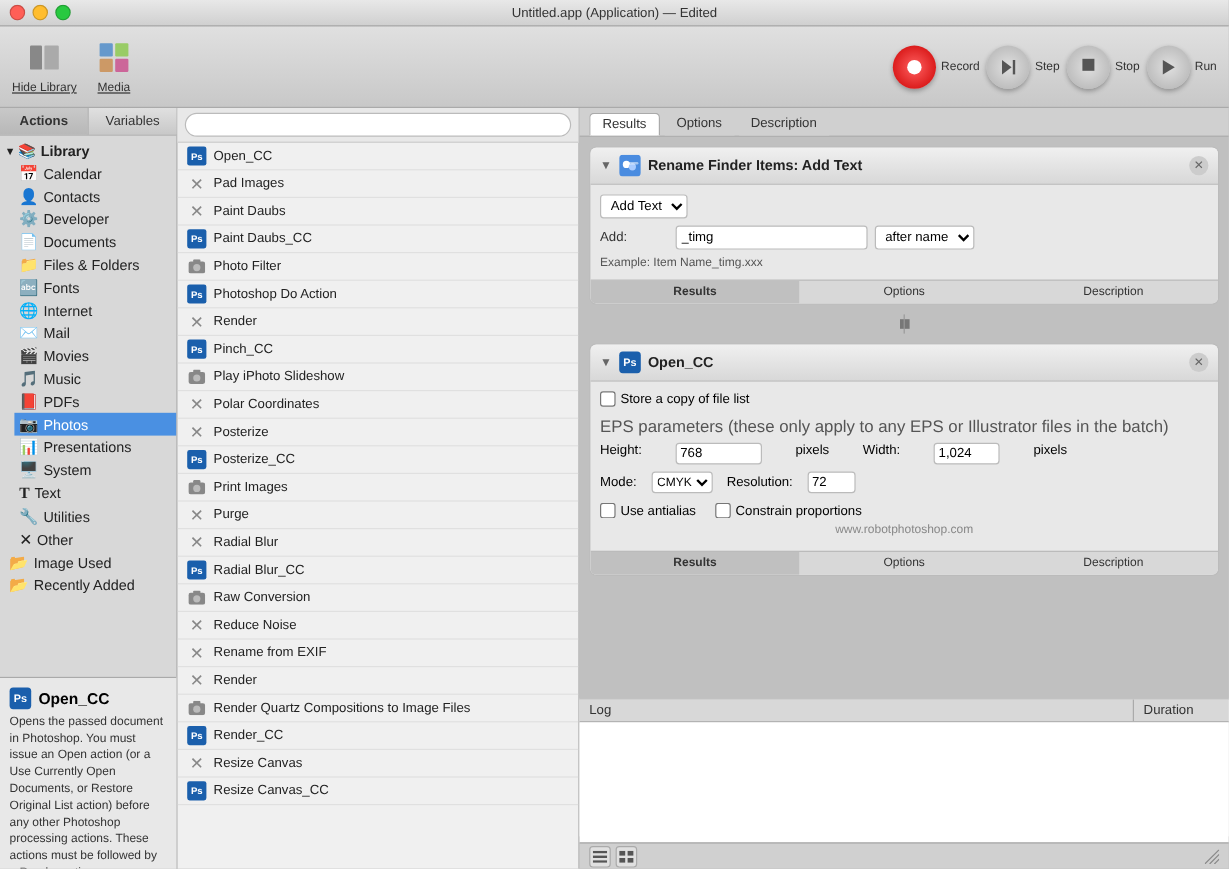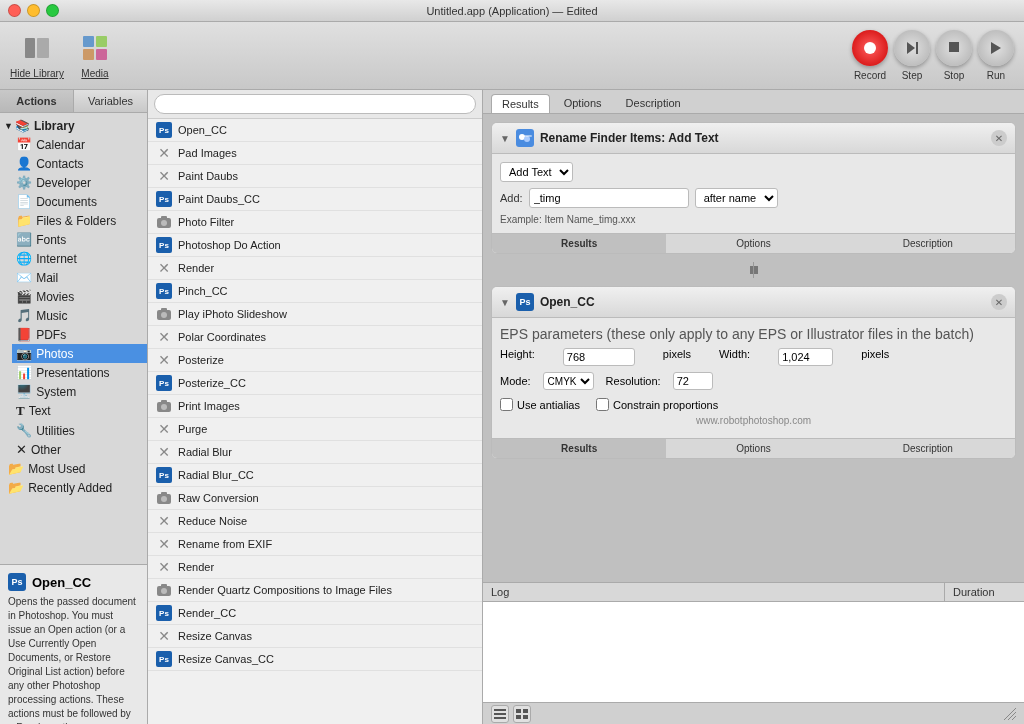--- a/index.html
+++ b/index.html
@@ -76,21 +76,21 @@
       color: #333;
       text-decoration: underline;
     }
     .toolbar-right {
       display: flex;
       gap: 6px;
       align-items: flex-start;
     }
     .toolbar-action {
       display: flex;
-      flex-direction: column;
+      flex-direction: row;
       align-items: center;
       gap: 4px;
     }
     .toolbar-action-btn {
       width: 36px;
       height: 36px;
       border-radius: 50%;
       display: flex;
       align-items: center;
       justify-content: center;
@@ -369,20 +369,21 @@
       padding: 0 4px;
       background: white;
     }
     .card-input {
       height: 20px;
       border: 1px solid #bbb;
       border-radius: 3px;
       font-size: 11px;
       padding: 0 4px;
       background: white;
+      margin-left: 34px;
     }
     .card-example {
       font-size: 10px;
       color: #555;
       margin-top: 4px;
     }
     .card-tabs {
       display: flex;
       border-top: 1px solid #bbb;
       background: #d8d8d8;
@@ -658,21 +659,21 @@
           <span class="icon">🔧</span>
           <span>Utilities</span>
         </div>
         <div class="tree-item">
           <span class="icon">✕</span>
           <span>Other</span>
         </div>
       </div>
       <div class="tree-item" style="padding-left:8px;">
         <span class="icon">📂</span>
-        <span>Most Used</span>
+        <span>Image Used</span>
       </div>
       <div class="tree-item" style="padding-left:8px;">
         <span class="icon">📂</span>
         <span>Recently Added</span>
       </div>
     </div>
 
     <div class="bottom-info">
       <div class="bottom-info-title">
         <div class="card-ps-icon">Ps</div>
@@ -869,20 +870,24 @@
       </div>
 
       <div class="action-card">
         <div class="action-card-header">
           <span class="card-toggle">▼</span>
           <div class="card-ps-icon">Ps</div>
           <span class="card-title">Open_CC</span>
           <div class="card-close">✕</div>
         </div>
         <div class="open-cc-body">
+          <div class="checkbox-row">
+            <input type="checkbox" style="">
+            <span>Store a copy of file list</span>
+          </div>
           <div class="eps-params">EPS parameters (these only apply to any EPS or Illustrator files in the batch)</div>
 
           <div style="display:flex;gap:28px;align-items:flex-start;margin-bottom:6px;font-size:11px;">
             <span>Height:</span>
             <input class="param-input" type="text" value="768" style="width: 72px;">
             <span>pixels</span>
             <span>Width:</span>
             <input class="param-input" type="text" value="1,024" style="width: 55px;">
             <span>pixels</span>
           </div>

